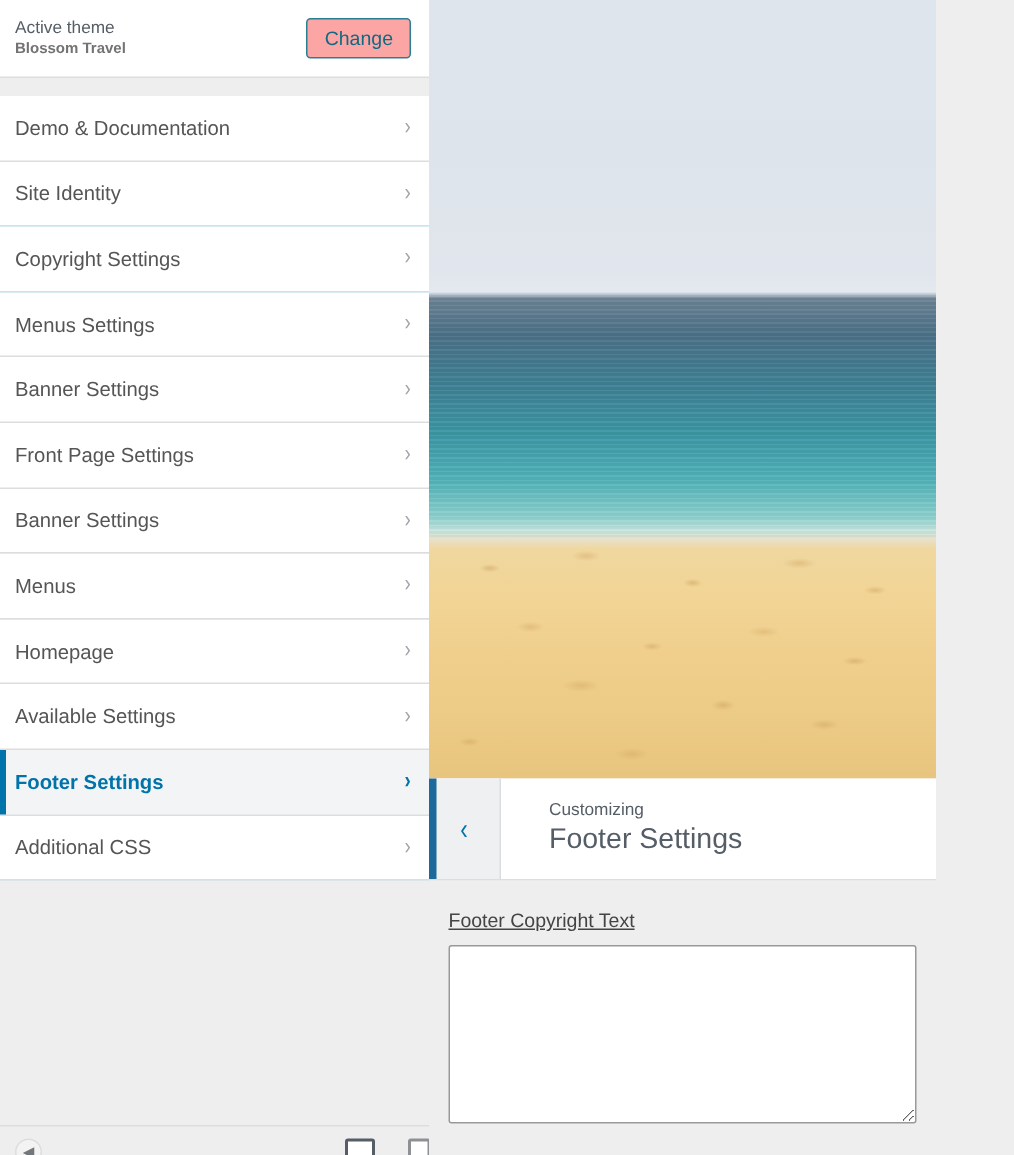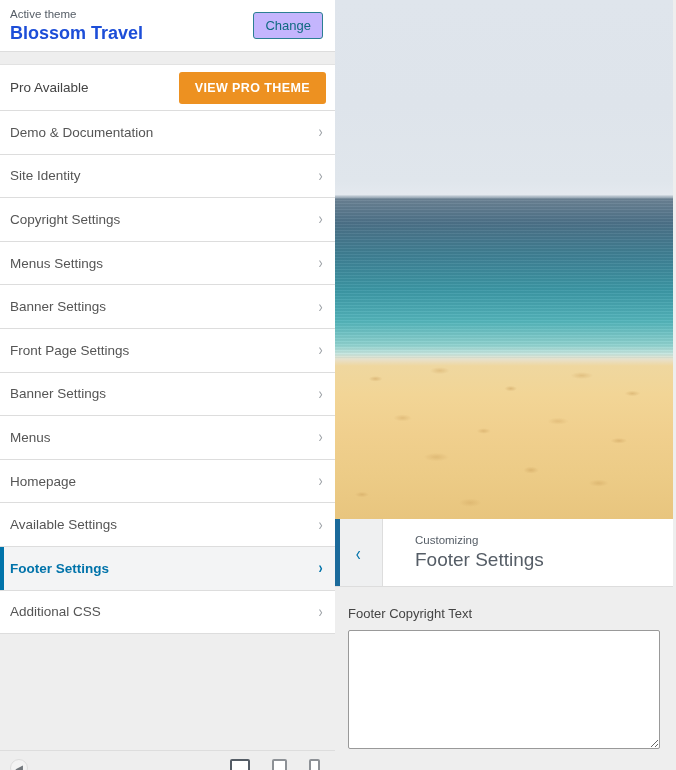--- a/index.html
+++ b/index.html
@@ -2,43 +2,43 @@
 <html><head>
 <meta charset="utf-8">
 <style>
   * { box-sizing: border-box; margin: 0; padding: 0; }
   html, body {
     width: 676px; height: 770px;
     font-family: "Liberation Sans", sans-serif;
     background: #eeeeee;
     overflow: hidden;
   }
-  .screen { position: relative; width: 673px; height: 770px; display: flex; }
+  .screen { position: relative; width: 624px; height: 770px; display: flex; }
 
   
   .sidebar {
     position: relative;
     width: 338px; height: 770px;
     background: #eeeeee;
     display: flex; flex-direction: column;
   }
   .theme-header {
     background: #ffffff;
     height: 52px;
     display: flex; align-items: center; justify-content: space-between;
     padding: 0 12px 0 10px;
     border-bottom: 1px solid #dddddd;
   }
   .theme-texts { display: flex; flex-direction: column; justify-content: center; line-height: 1.25; }
   .active-theme-label { font-size: 11.5px; color: #555d66; }
-  .theme-name { font-size: 18px; color: #1d4ed8; font-weight: 600; margin-top: 1px; }
+  .theme-name { font-size: 10px; color: #737373; font-weight: 600; margin-top: 1px; }
   .change-button {
     font-size: 13px;
     color: #0f6a81;
-    background: #c4b5fd;
+    background: #fca5a5;
     border: 1px solid #2b7f93;
     border-radius: 3px;
     padding: 5px 11px;
     line-height: 1.2;
     cursor: pointer;
     font-family: "Liberation Sans", sans-serif;
   }
   .header-gap { height: 12px; background: #eeeeee; }
 
   .pro-row {
@@ -169,21 +169,21 @@
   }
   .back-chevron {
     color: #0073aa; font-size: 20px; line-height: 1;
     display: inline-block; transform: scaleX(.75);
   }
   .section-titles { display: flex; flex-direction: column; justify-content: center; padding-left: 32px; }
   .customizing-label { font-size: 11.5px; color: #555d66; }
   .section-title { font-size: 19px; color: #555d66; font-weight: 400; margin-top: 3px; }
 
   .control-area { padding: 19px 13px 0 13px; background: #eeeeee; height: 183px; }
-  .control-label { font-size: 13px; color: #444444; display: block; margin-bottom: 9px; }
+  .control-label { font-size: 13px; color: #444444; display: block; margin-bottom: 9px; text-decoration: underline; }
   .copyright-textarea {
     width: 100%; height: 119px;
     background: #ffffff;
     border: 1px solid #999999;
     border-radius: 2px;
     padding: 6px 8px;
     font-size: 13px;
     color: #32373c;
     font-family: "Liberation Sans", sans-serif;
     resize: vertical;
@@ -199,24 +199,20 @@
     <div class="theme-header">
       <div class="theme-texts">
         <span class="active-theme-label">Active theme</span>
         <span class="theme-name">Blossom Travel</span>
       </div>
       <button class="change-button">Change</button>
     </div>
 
     <div class="header-gap"></div>
 
-    <div class="pro-row">
-      <span class="pro-label">Pro Available</span>
-      <button class="pro-button">VIEW PRO THEME</button>
-    </div>
 
     <div class="menu-list">
 
       <div class="menu-item">
         <span class="label">Demo &amp; Documentation</span>
         <span class="chev">›</span>
       </div>
 
       <div class="menu-item">
         <span class="label">Site Identity</span>

